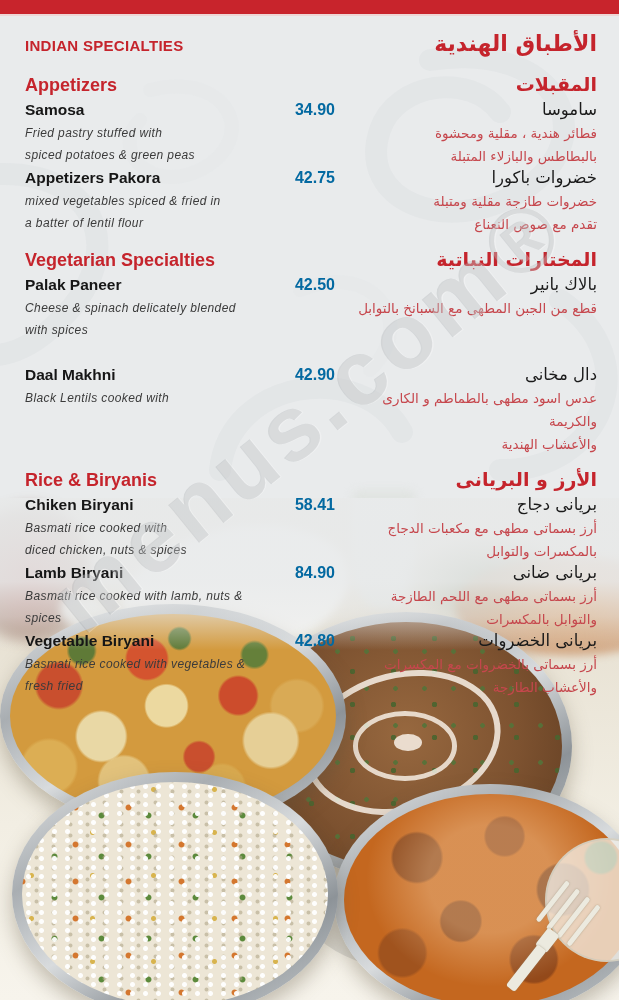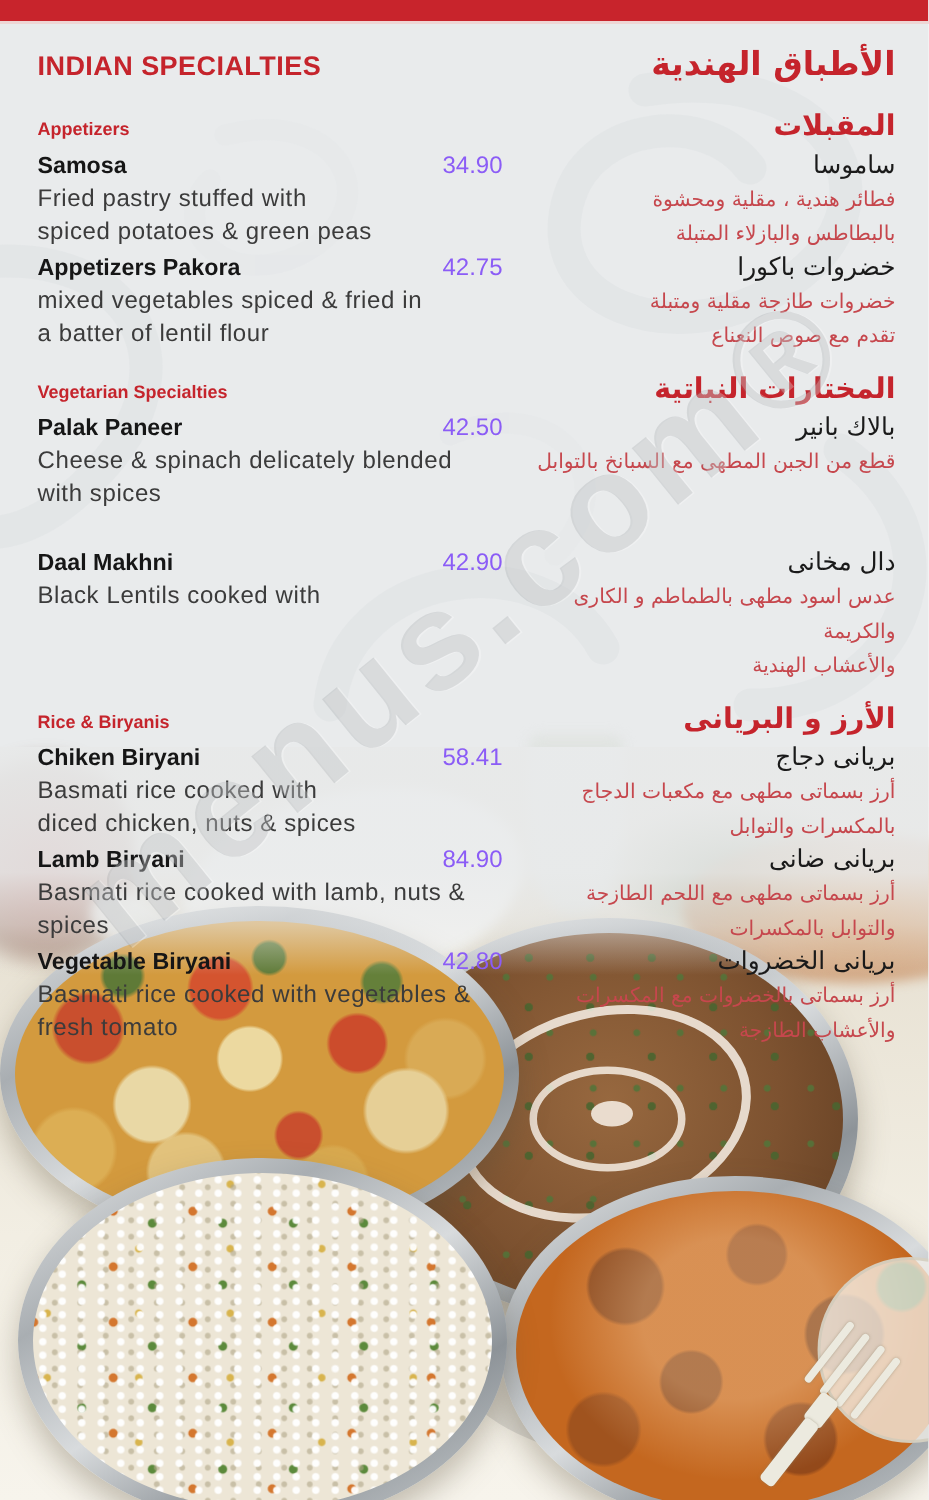--- a/index.html
+++ b/index.html
@@ -10,37 +10,37 @@
   
   .top-bar { position:absolute; top:0; left:0; right:0; height:14px;
     background:#c8242c; border-bottom:2px solid #eed6d5; z-index:6; }
 
   
   .swirls { position:absolute; top:0; left:0; z-index:0; }
 
   
   .content { position:absolute; top:18px; left:25px; width:572px; z-index:4; }
   .title-row { display:flex; justify-content:space-between; align-items:baseline; margin-top:13px; height:30px; }
-  .title-en { font-size:18px; font-weight:bold; color:#c5242c; letter-spacing:.3px; }
+  .title-en { font-size:15px; font-weight:bold; color:#c5242c; letter-spacing:.3px; }
   .title-ar { font-size:22px; font-weight:bold; color:#c5242c; direction:rtl;
     font-family:"DejaVu Sans", sans-serif; }
   .section { margin-top:12px; }
   .section-head { display:flex; justify-content:space-between; align-items:baseline; height:27px; }
-  .head-en { font-size:12px; font-weight:bold; color:#c5242c; }
+  .head-en { font-size:18px; font-weight:bold; color:#c5242c; }
   .head-ar { font-size:19px; font-weight:bold; color:#c5242c; direction:rtl;
     font-family:"DejaVu Sans", sans-serif; }
   .menu-item { }
   .sec-1 .menu-item + .menu-item { margin-top:24px; } 
   .item-row1 { display:flex; align-items:baseline; height:22px; }
   .item-name { flex:0 0 212px; font-size:15.5px; font-weight:bold; color:#161616; }
-  .item-price { flex:0 0 98px; text-align:right; font-size:16px; font-weight:normal; color:#8b5cf6; }
+  .item-price { flex:0 0 98px; text-align:right; font-size:16px; font-weight:bold; color:#0369a1; }
   .item-ar-name { flex:1; text-align:right; font-size:16.5px; color:#1a1a1a; direction:rtl;
     font-family:"DejaVu Sans", sans-serif;margin-left:24px; }
   .item-row2 { display:flex; align-items:flex-start; }
-  .desc-en { flex:0 0 330px; font-size:16px; color:#3b3b3b;
+  .desc-en { flex:0 0 330px; font-style:italic; font-size:12px; color:#3b3b3b;
     line-height:22px; letter-spacing:.4px; }
   .desc-ar { flex:1; text-align:right; font-size:13.5px; color:#c6474d; line-height:23px;
     direction:rtl; font-family:"DejaVu Sans", sans-serif; }
 
   
   .watermark { position:absolute; left:96px; top:548px; z-index:5;
     transform:rotate(-39deg); transform-origin:left bottom;
     font-size:92px; font-weight:bold; letter-spacing:5px; white-space:nowrap;
     color:rgba(130,133,138,0.20); text-shadow:1px 1px 0 rgba(255,255,255,0.28);
     pointer-events:none; }
@@ -325,21 +325,21 @@
           </div>
           <div class="menu-item">
             <div class="item-row1">
               <span class="item-name">Vegetable Biryani</span>
               <span class="item-price">42.80</span>
               <span class="item-ar-name">بريانى الخضروات</span>
             </div>
             <div class="item-row2">
               <div class="desc-en">
                 <div>Basmati rice cooked with vegetables &amp;</div>
-                <div>fresh tomato</div>
+                <div>fresh fried</div>
               </div>
               <div class="desc-ar">
                 <div>أرز بسماتى بالخضروات مع المكسرات</div>
                 <div>والأعشاب الطازجة</div>
               </div>
             </div>
           </div>
         </div>
       </div>
   </div>

